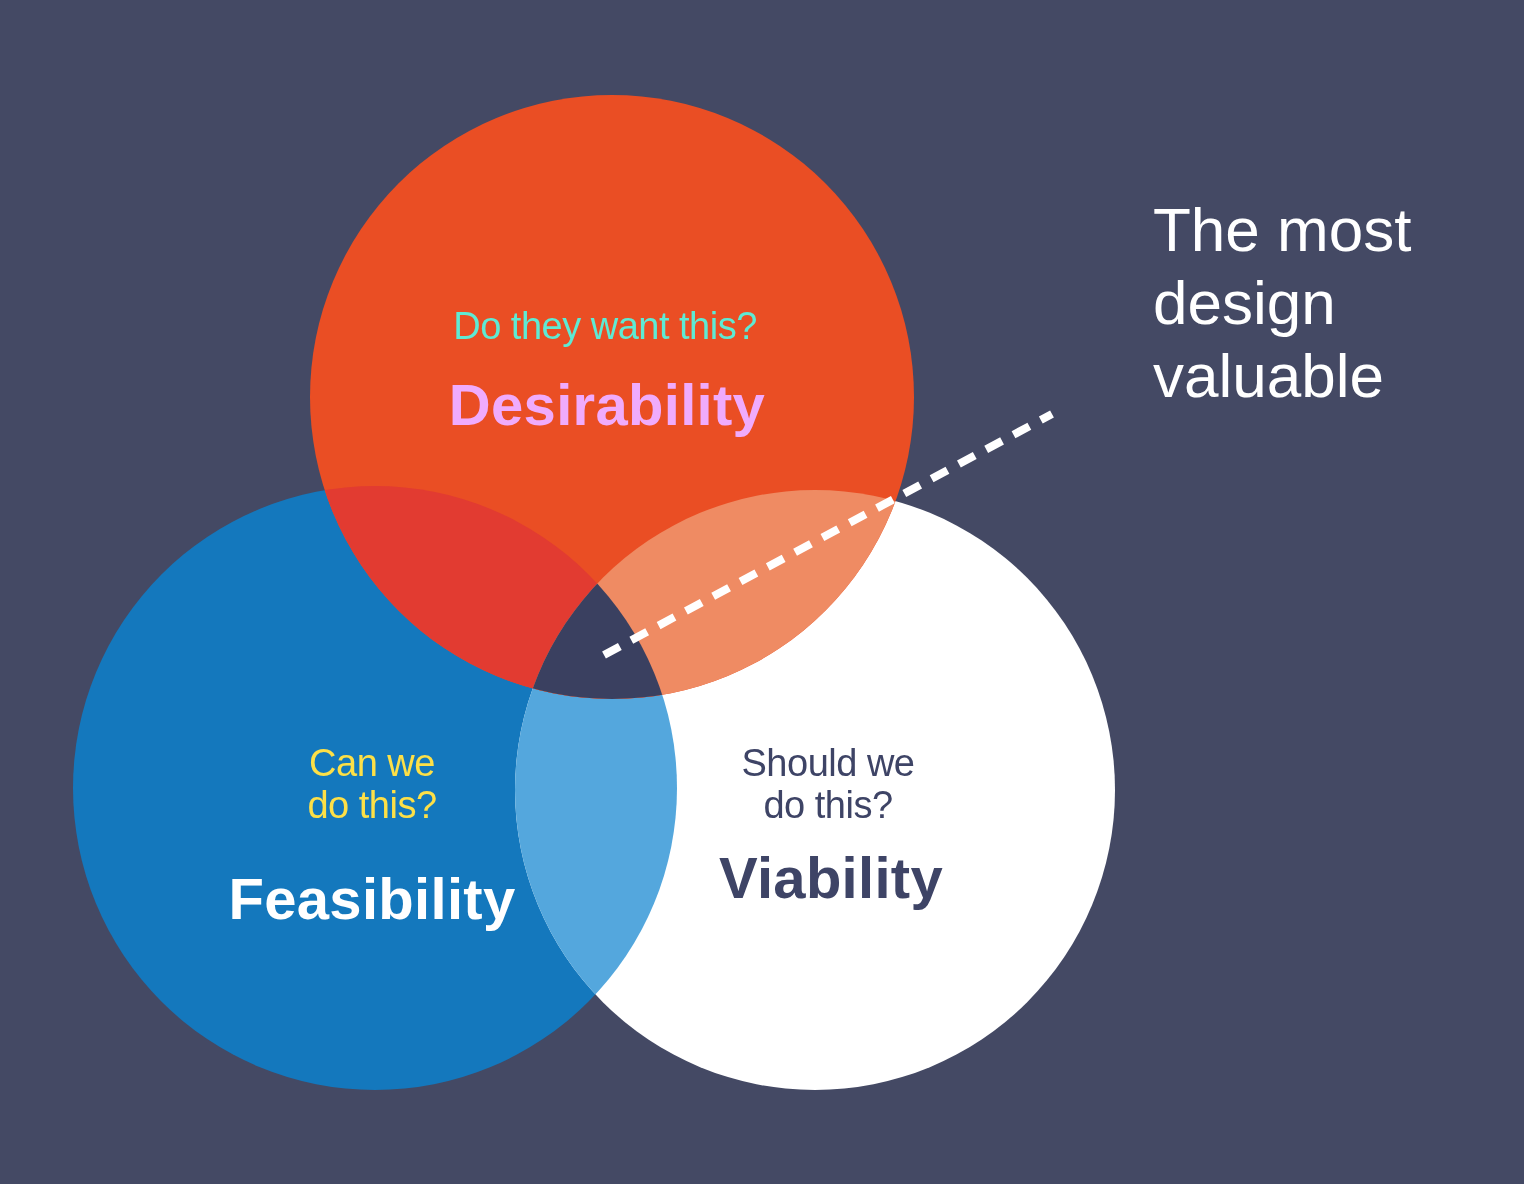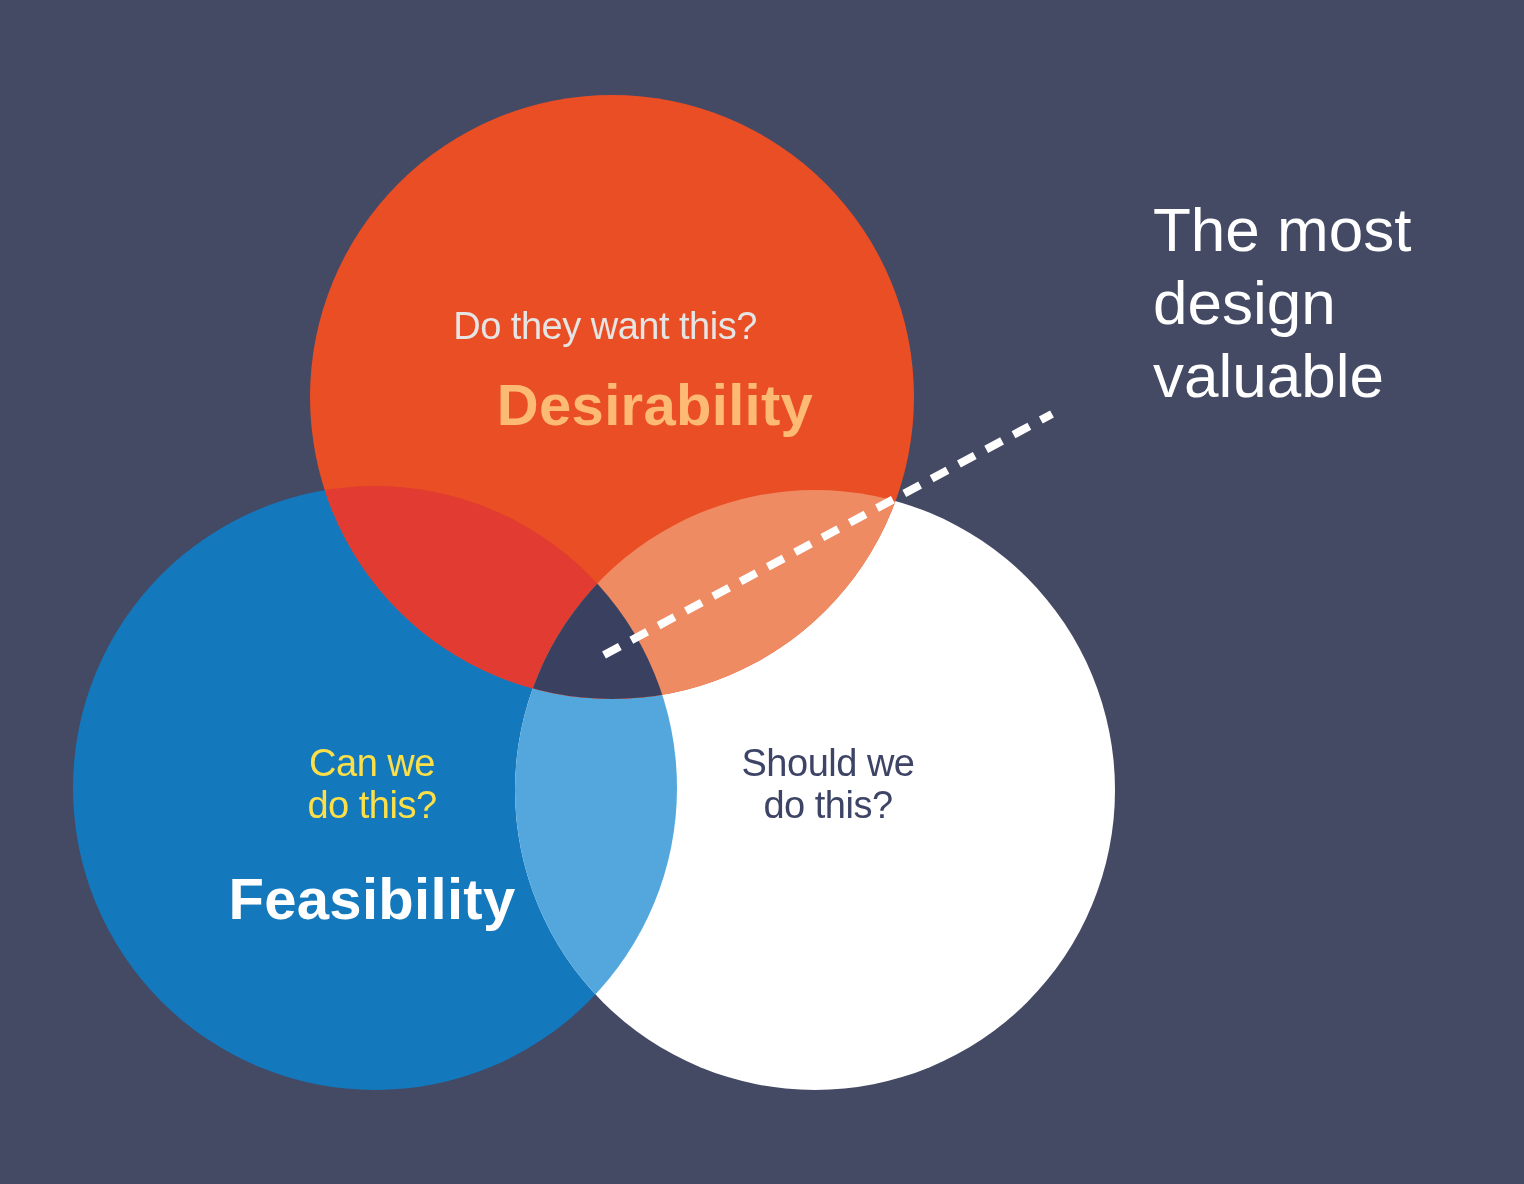--- a/index.html
+++ b/index.html
@@ -89,36 +89,37 @@
 
     <g clip-path="url(#clip-viability)">
       <circle cx="612" cy="397" r="302" clip-path="url(#clip-feasibility)" fill="#3A4060"></circle>
     </g>
 
     <line x1="604" y1="655" x2="1052" y2="414" stroke-width="8" stroke-dasharray="18 13" stroke-linecap="butt" stroke="#FFFFFF"></line>
   </svg>
 
   <div class="text-layer">
 
-    <div class="circle-text question q-desirability" style="color: #e5e5e5;">Do they want this?</div>
+    <div class="circle-text question q-desirability" style="color: #5eead4;">Do they want this?</div>
 
-    <div class="circle-text big-label l-desirability" style="color: #fdba74; margin-left: 48px;">Desirability</div>
+    <div class="circle-text big-label l-desirability" style="color: #f0abfc;">Desirability</div>
 
     <div class="circle-text question q-feasibility" style="color: #fde047;">
       <div>Can we</div>
       <div>do this?</div>
     </div>
 
     <div class="circle-text big-label l-feasibility" style="color: rgb(255, 255, 255);">Feasibility</div>
 
     <div class="circle-text question q-viability" style="color: rgb(62, 68, 102);">
       <div>Should we</div>
       <div>do this?</div>
     </div>
 
+    <div class="circle-text big-label l-viability" style="color: rgb(62, 68, 102);">Viability</div>
 
     <div class="annotation" style="color: rgb(255, 255, 255);">
       <div>The most</div>
       <div>design</div>
       <div>valuable</div>
     </div>
 
   </div>
 </div>
 

